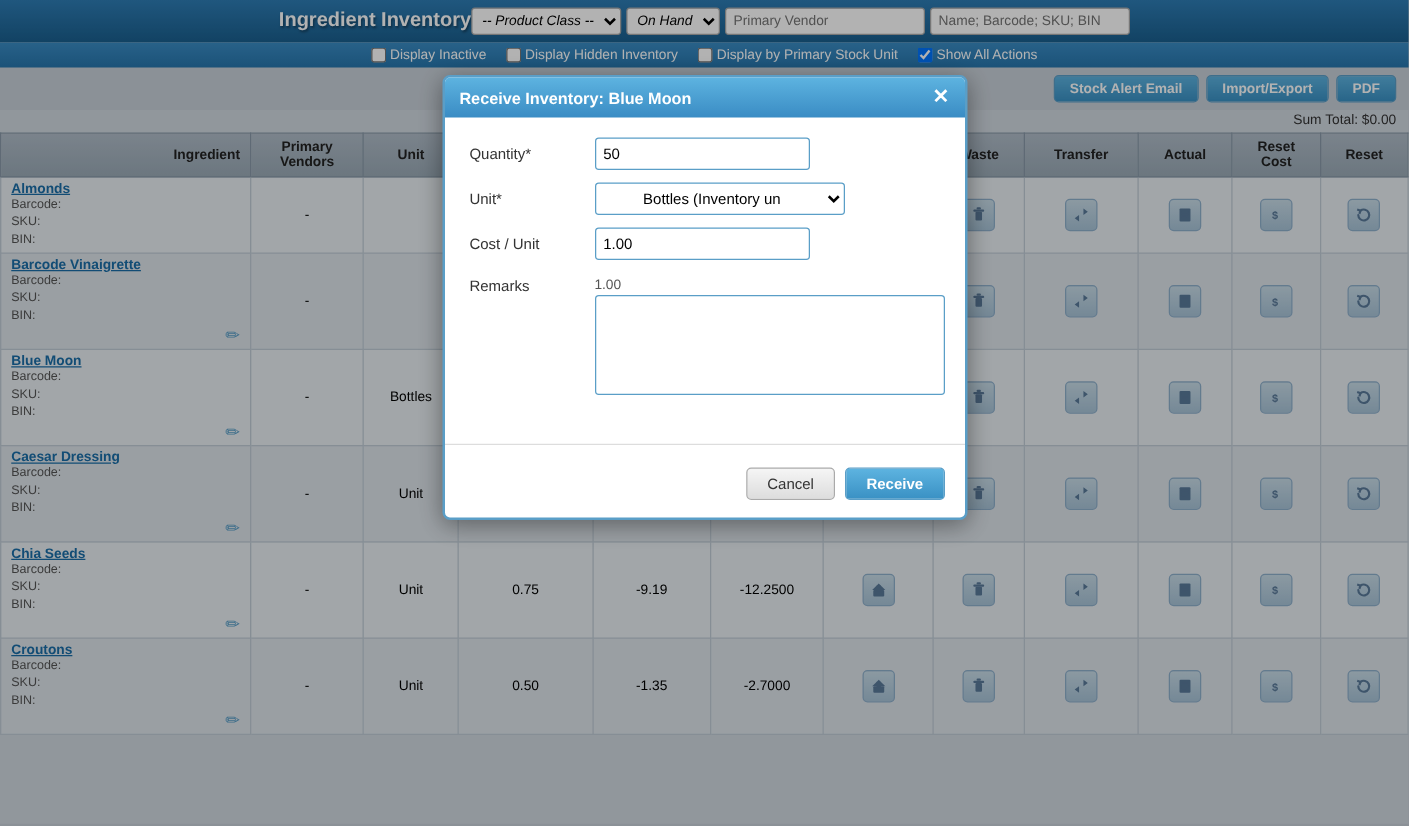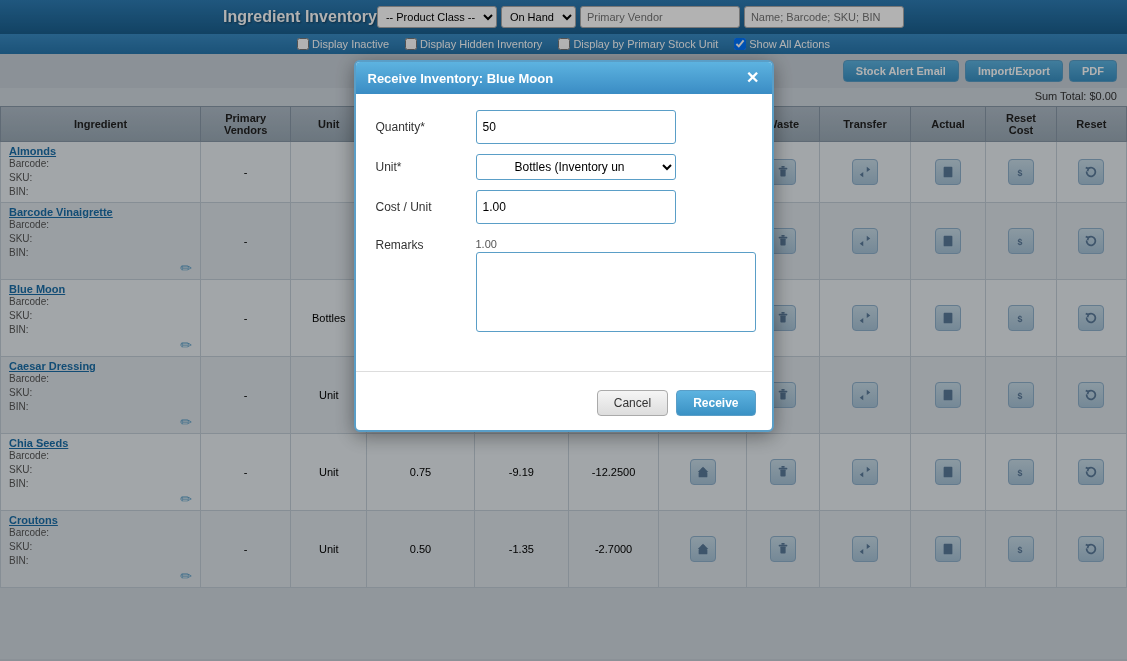--- a/index.html
+++ b/index.html
@@ -24,20 +24,21 @@
       align-items: center;
       gap: 4px;
     }
     .header-select {
       height: 22px;
       font-size: 11px;
       border: 1px solid #aaa;
       border-radius: 3px;
       padding: 0 4px;
       background: white;
+      font-style: italic;
     }
     .header-search {
       height: 22px;
       font-size: 11px;
       border: 1px solid #aaa;
       border-radius: 3px;
       padding: 0 6px;
       width: 160px;
       color: #999;
     }
@@ -114,21 +115,21 @@
       background: linear-gradient(to bottom, #b0bcc8, #9aaab6);
     }
     thead th {
       padding: 5px 8px;
       text-align: center;
       font-size: 11px;
       color: #222;
       border: 1px solid #8899a8;
       font-weight: bold;
     }
-    thead th.left { text-align: center; }
+    thead th.left { text-align: right; }
     tbody tr {
       background: #e8eef2;
     }
     tbody tr:nth-child(even) {
       background: #dde4ea;
     }
     td {
       padding: 3px 8px;
       border: 1px solid #c0ccd6;
       font-size: 11px;
@@ -227,23 +228,23 @@
       width: 100px;
       padding-right: 10px;
       font-size: 12px;
       color: #333;
       flex-shrink: 0;
     }
     .form-input {
       height: 26px;
       border: 1px solid #5a9ec7;
       border-radius: 3px;
-      padding: 16px 6px;
+      padding: 0 6px;
       font-size: 12px;
-      width: 200px;
+      width: 172px;
     }
     .form-select {
       height: 26px;
       border: 1px solid #5a9ec7;
       border-radius: 3px;
       padding: 0 4px;
       font-size: 12px;
       width: 200px;
       background: white;
       text-align: center;

